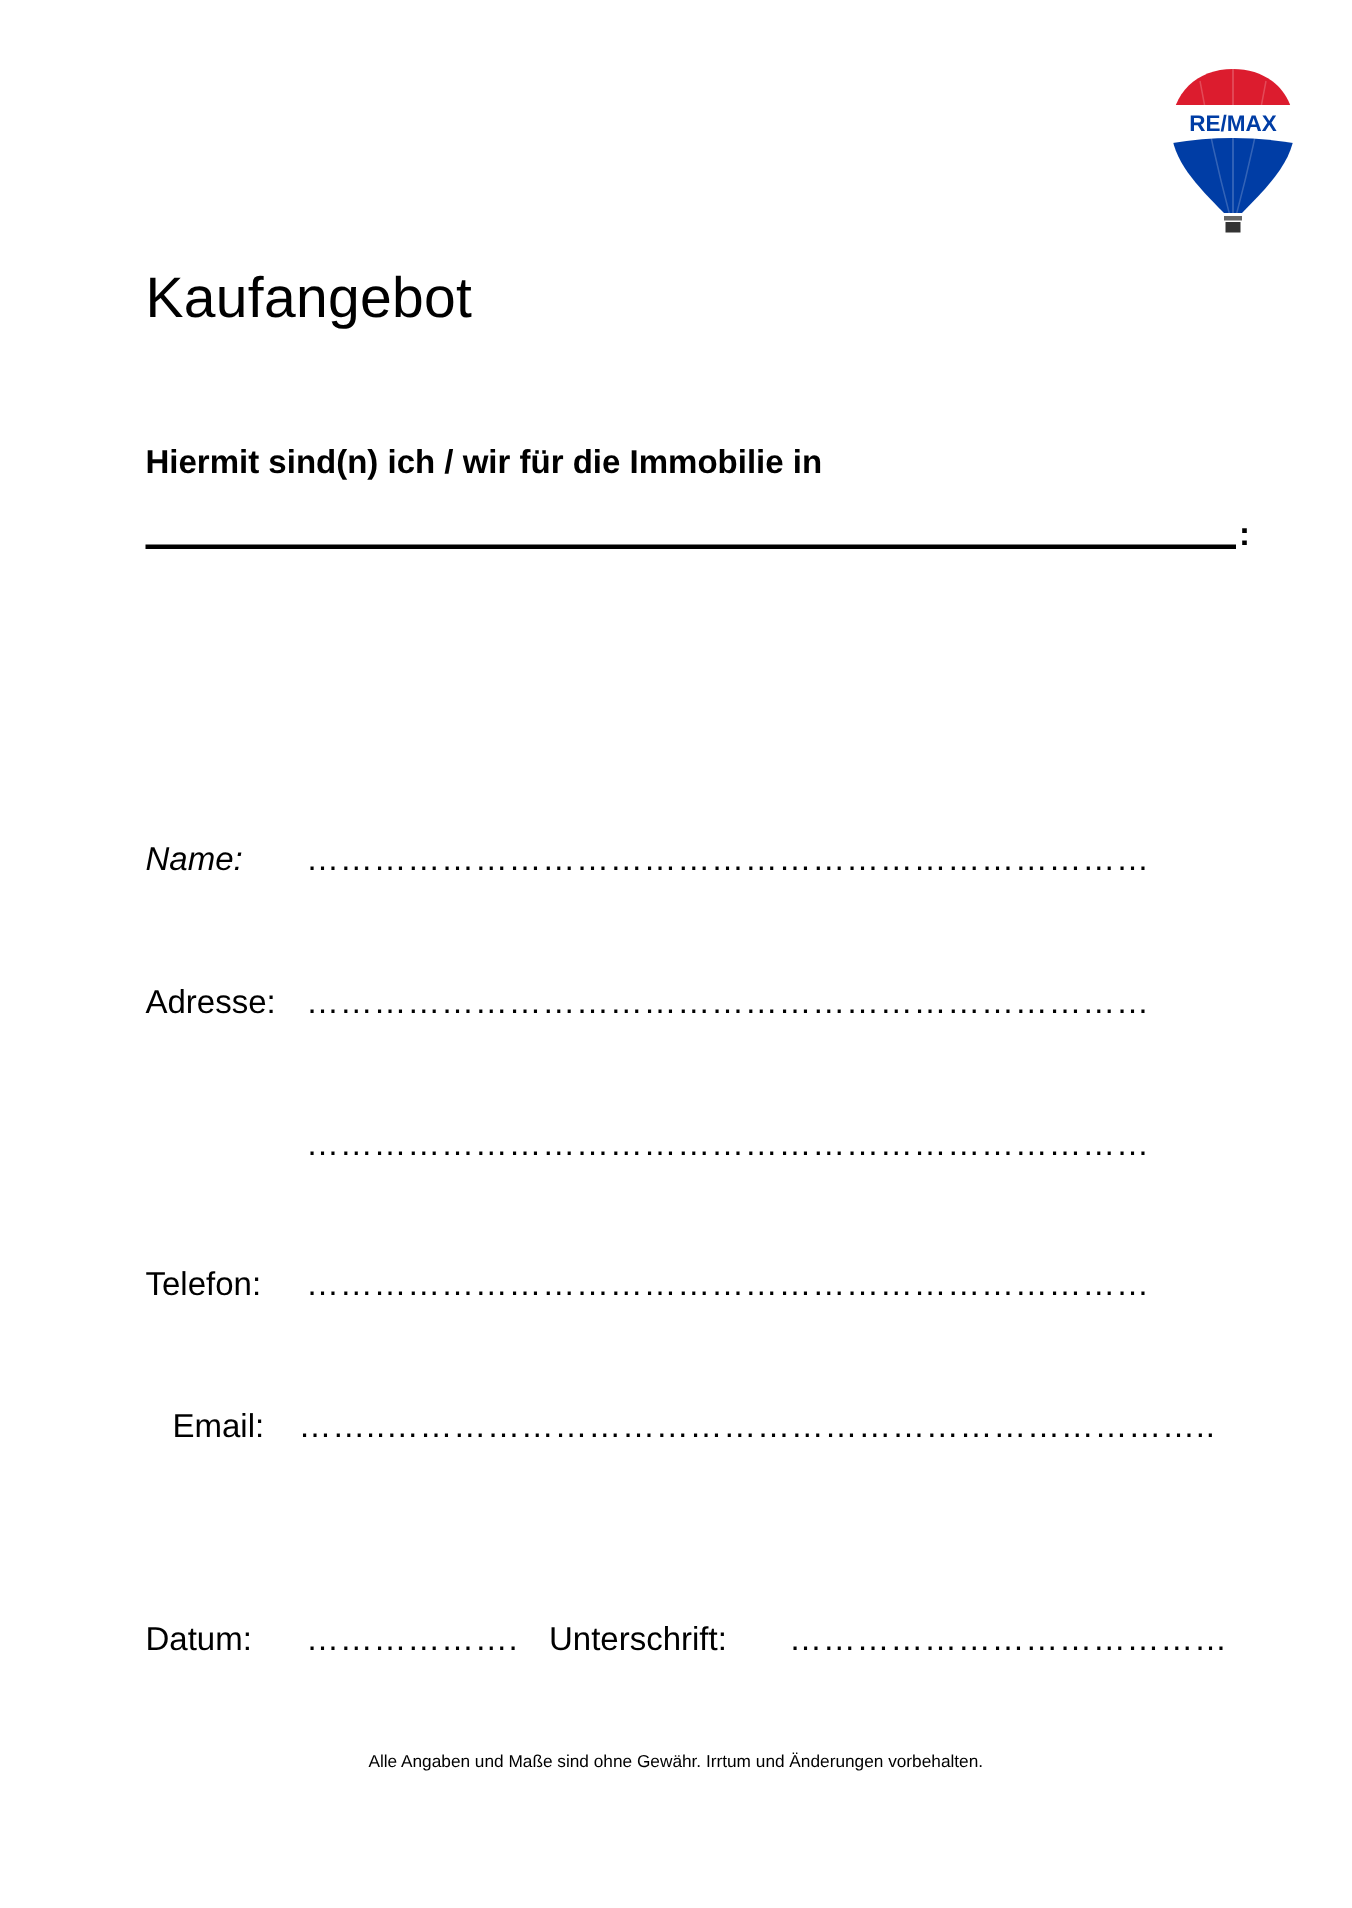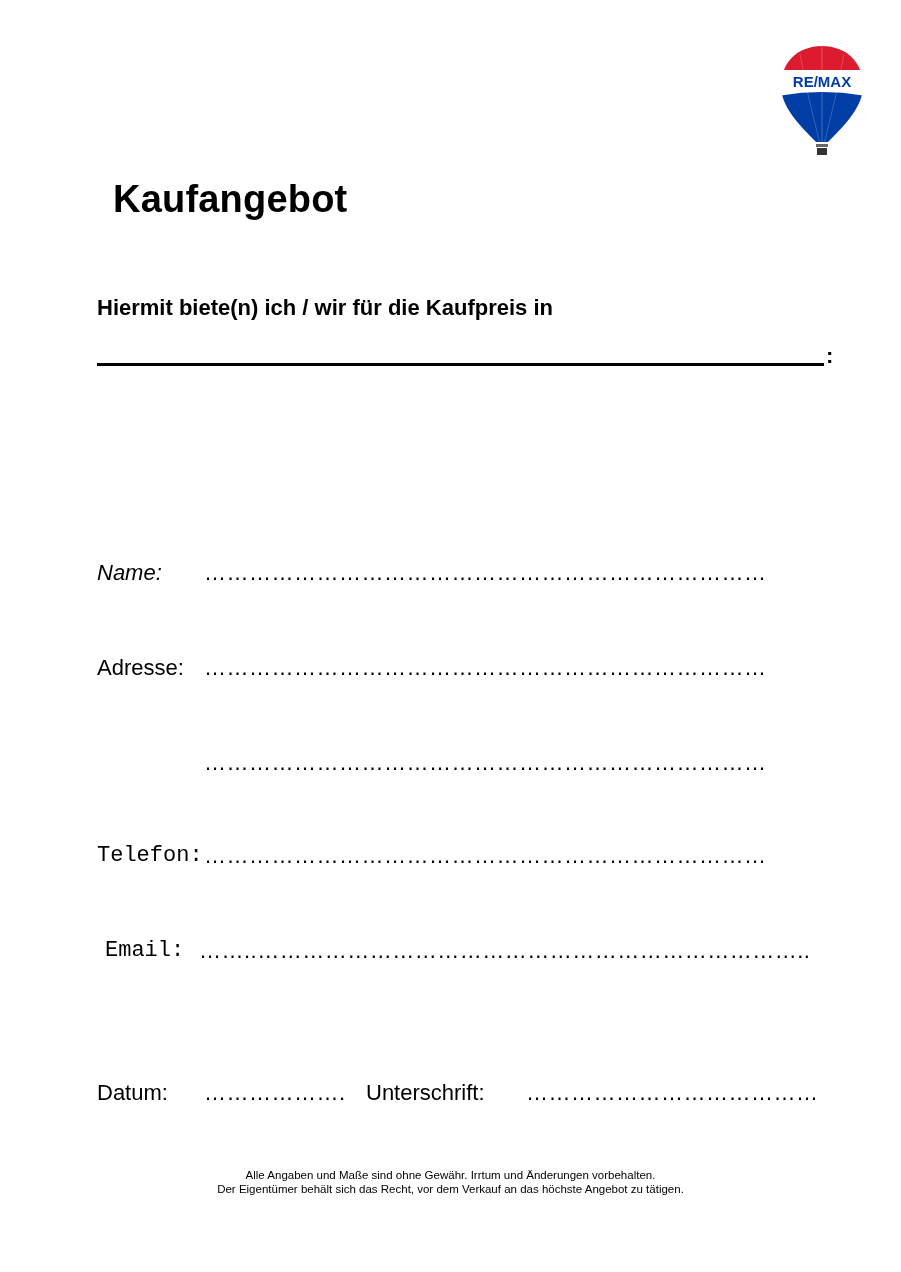--- a/index.html
+++ b/index.html
@@ -2,21 +2,21 @@
 <html><head>
   <meta charset="utf-8">
   <style>
     html, body { margin: 0; padding: 0; background: #ffffff; }
     body {
       width: 901px; height: 1272px; position: relative; overflow: hidden;
       font-family: "Liberation Sans", sans-serif; color: #000;
     }
     .abs { position: absolute; }
     .logo { left: 778px; top: 44px; width: 88px; height: 114px; }
-    .title { left: 97px; top: 178px; font-size: 38px; font-weight: bold; letter-spacing: 0.2px; margin-left: 16px; }
+    .title { left: 97px; top: 178px; font-size: 38px; font-weight: normal; letter-spacing: 0.2px; }
     .intro { left: 97px; top: 295px; font-size: 22px; font-weight: bold; }
     .address-line { left: 97px; top: 363px; width: 727px; height: 3px; background: #000; }
     .address-colon { left: 826px; top: 343px; font-size: 22px; font-weight: bold; }
     .price-line { left: 97px; top: 432px; font-size: 22px; line-height: 32px; white-space: nowrap; }
     .field-label { font-size: 22px; }
     .dots {
       font-size: 22px; white-space: nowrap; overflow: hidden; letter-spacing: 0.5px;
     }
     .footer {
       left: 0; width: 901px; top: 1168px; text-align: center;
@@ -42,41 +42,40 @@
       <path d="M66 10 Q58 55 46 100" stroke="#ffffff" stroke-opacity="0.2" stroke-width="1" fill="none"></path>
     </g>
     <text x="44" y="43" text-anchor="middle" font-family="Liberation Sans, sans-serif" font-weight="bold" font-size="15" fill="#003da5">RE/MAX</text>
     <rect x="38" y="100" width="12" height="3" fill="#666"></rect>
     <rect x="39" y="104" width="10" height="7" fill="#333"></rect>
   </svg>
 </div>
 
 <div class="abs title">Kaufangebot</div>
 
-<div class="abs intro">Hiermit biete(n) ich / wir für die Kaufpreis in</div>
+<div class="abs intro">Hiermit sind(n) ich / wir für die Immobilie in</div>
 <div class="abs address-line"></div>
 <div class="abs address-colon">:</div>
 
 <div class="abs price-line">
 </div>
 
 <div class="abs field-label" style="left:97px; top:560px;font-style:italic;">Name:</div>
 <div class="abs dots" style="left:204px; top:560px; width:632px;">…………………………………………………………………</div>
 
 <div class="abs field-label" style="left:97px; top:655px;text-align:right;">Adresse:</div>
 <div class="abs dots" style="left:204px; top:655px; width:632px;">…………………………………………………………………</div>
 <div class="abs dots" style="left:204px; top:750px; width:632px;">…………………………………………………………………</div>
 
-<div class="abs field-label" style="left:97px; top:843px;font-family:Liberation Mono, monospace;">Telefon:</div>
+<div class="abs field-label" style="left:97px; top:843px;">Telefon:</div>
 <div class="abs dots" style="left:204px; top:843px; width:632px;">…………………………………………………………………</div>
 
-<div class="abs field-label" style="left:105px; top:938px;font-family:Liberation Mono, monospace;">Email:</div>
+<div class="abs field-label" style="left:115px; top:938px;">Email:</div>
 <div class="abs dots" style="left:199px; top:938px; width:634px;">……..………………………………………………………………..</div>
 
 <div class="abs field-label" style="left:97px; top:1080px;">Datum:</div>
 <div class="abs dots" style="left:204px; top:1080px; width:158px;">……………….</div>
 <div class="abs field-label" style="left:366px; top:1080px;">Unterschrift:</div>
 <div class="abs dots" style="left:526px; top:1080px; width:316px;">…………………………………</div>
 
 <div class="abs footer">
   <div>Alle Angaben und Maße sind ohne Gewähr. Irrtum und Änderungen vorbehalten.</div>
-  <div>Der Eigentümer behält sich das Recht, vor dem Verkauf an das höchste Angebot zu tätigen.</div>
 </div>
 
 </body></html>

